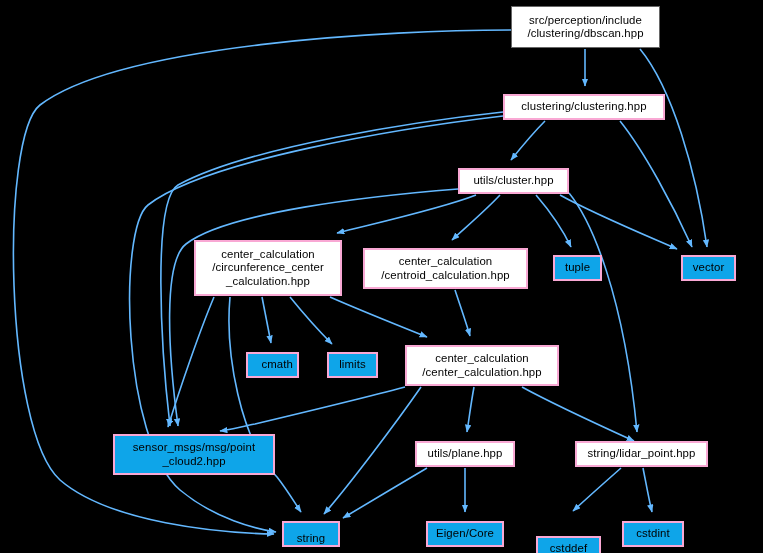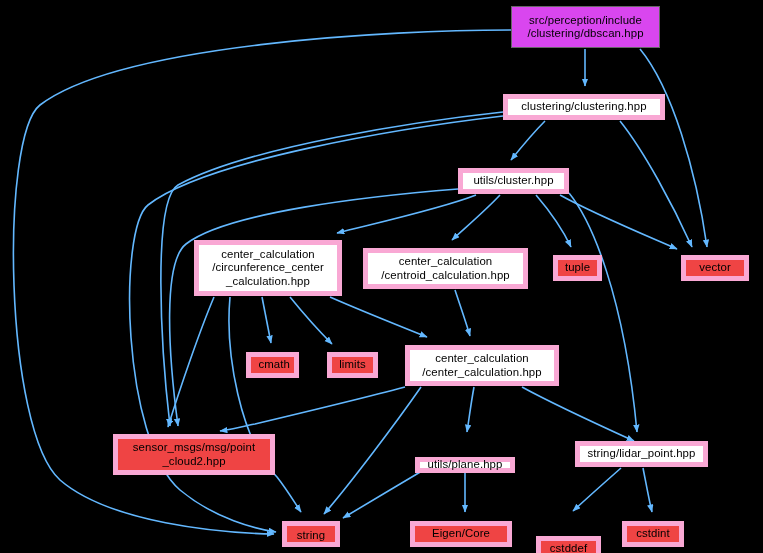--- a/index.html
+++ b/index.html
@@ -7,35 +7,35 @@
     position:relative;
     width:763px;height:553px;
     background:#000000;
     overflow:hidden;
     font-family:"Liberation Sans","DejaVu Sans",sans-serif;
   }
   #edges{position:absolute;left:0;top:0;width:763px;height:553px;}
   .node{
     position:absolute;
     box-sizing:border-box;
-    border:5px solid #f9a8d4;
+    border:2px solid #f9a8d4;
     display:flex;
     align-items:center;
     justify-content:center;
     text-align:center;
     color:#000000;
     font-size:11.4px;
     line-height:13.4px;
     letter-spacing:0.1px;
     white-space:pre-line;
     z-index:5;
   }
   .node.white{background:#ffffff;}
-  .node.gray{background:#ef4444;}
-  .node.root{background:#d946ef;border:1px solid #666666;}
+  .node.gray{background:#0ea5e9;}
+  .node.root{background:#ffffff;border:1px solid #666666;}
   .node span{display:block;padding:0 4px;}
 </style>
 </head>
 <body>
 
 <div id="canvas">
   <svg id="edges" viewBox="0 0 763 553" xmlns="http://www.w3.org/2000/svg">
     <defs>
       <marker id="ah" markerWidth="9" markerHeight="9" refX="7.4" refY="3.2" orient="auto" markerUnits="userSpaceOnUse">
         <path d="M0,0 L8,3.2 L0,6.4 z" fill="#63b8ff"></path>
@@ -120,21 +120,21 @@
 
   <div class="node white" style="left:363px;top:248px;width:165px;height:41px;">
     <span>center_calculation
 /centroid_calculation.hpp</span>
   </div>
 
   <div class="node gray" style="left:553px;top:255px;width:49px;height:26px;">
     <span>tuple</span>
   </div>
 
-  <div class="node gray" style="left:681px;top:255px;width:68px;height:26px;">
+  <div class="node gray" style="left:681px;top:255px;width:55px;height:26px;">
     <span>vector</span>
   </div>
 
   <div class="node gray" style="left:246px;top:352px;width:53px;height:26px;justify-content:flex-end;">
     <span>cmath</span>
   </div>
 
   <div class="node gray" style="left:327px;top:352px;width:51px;height:26px;">
     <span>limits</span>
   </div>
@@ -142,33 +142,33 @@
   <div class="node white" style="left:405px;top:345px;width:154px;height:41px;">
     <span>center_calculation
 /center_calculation.hpp</span>
   </div>
 
   <div class="node gray" style="left:113px;top:434px;width:162px;height:41px;">
     <span>sensor_msgs/msg/point
 _cloud2.hpp</span>
   </div>
 
-  <div class="node white" style="left:415px;top:457px;width:100px;height:16px;">
+  <div class="node white" style="left:415px;top:441px;width:100px;height:26px;">
     <span>utils/plane.hpp</span>
   </div>
 
   <div class="node white" style="left:575px;top:441px;width:133px;height:26px;">
     <span>string/lidar_point.hpp</span>
   </div>
 
   <div class="node gray" style="left:282px;top:521px;width:58px;height:26px;align-items:flex-end;">
     <span>string</span>
   </div>
 
-  <div class="node gray" style="left:410px;top:521px;width:102px;height:26px;">
+  <div class="node gray" style="left:426px;top:521px;width:78px;height:26px;">
     <span>Eigen/Core</span>
   </div>
 
   <div class="node gray" style="left:536px;top:536px;width:65px;height:26px;">
     <span>cstddef</span>
   </div>
 
   <div class="node gray" style="left:622px;top:521px;width:62px;height:26px;text-align:right;">
     <span>cstdint</span>
   </div>

